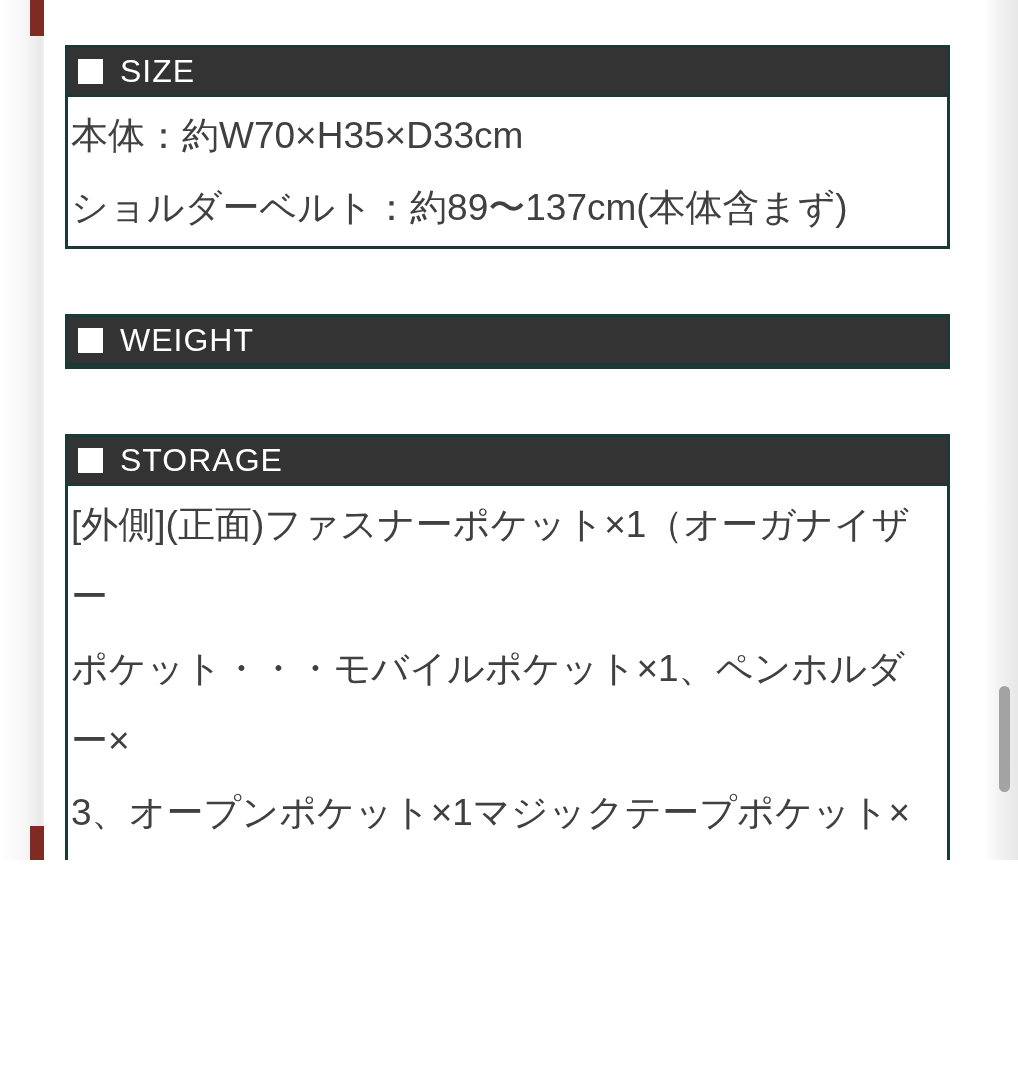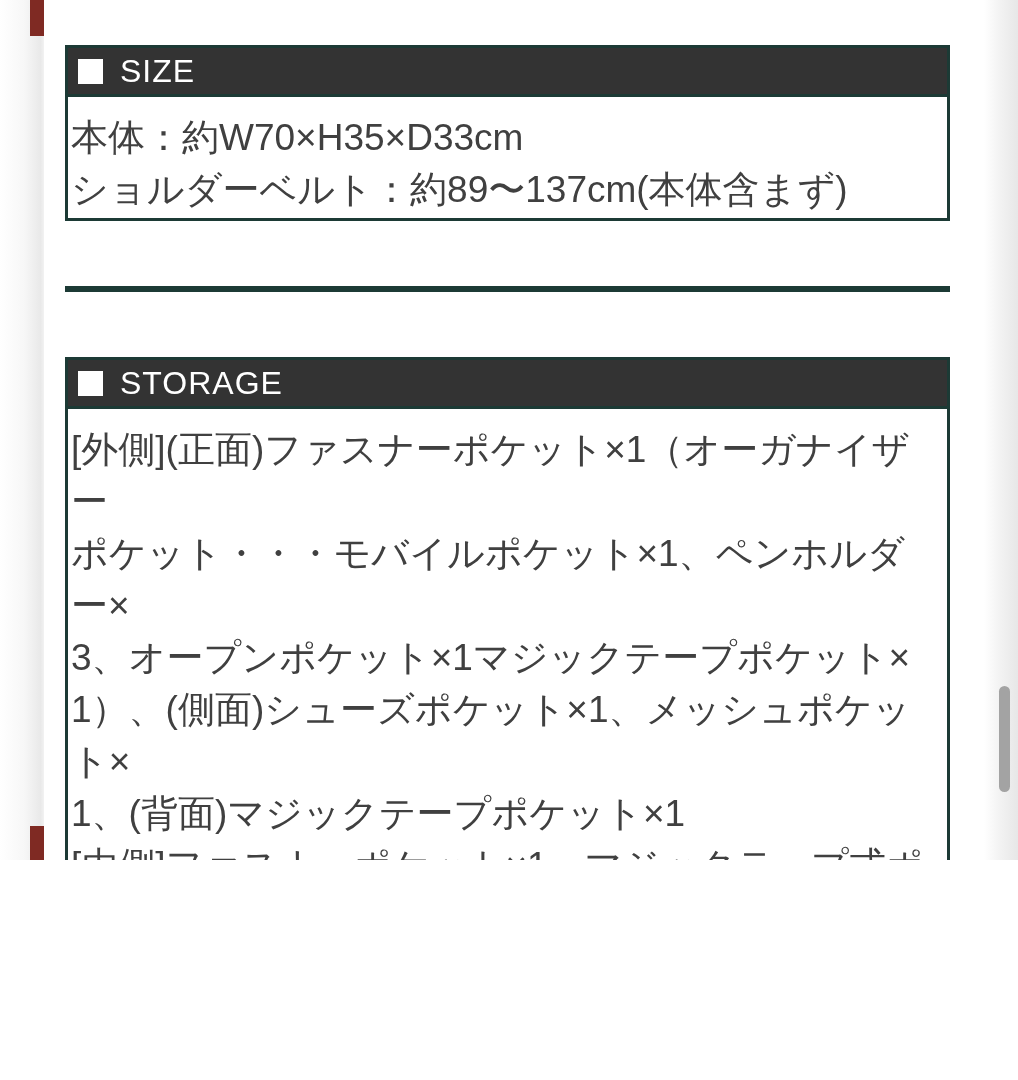--- a/index.html
+++ b/index.html
@@ -80,22 +80,22 @@
     display: inline-block;
     width: 25px;
     height: 25px;
     background: #ffffff;
     margin: 0 17px 0 10px;
     flex: 0 0 auto;
   }
   .spec-body {
     color: var(--body-text, #404040);
     font-size: 37px;
-    line-height: 52px;
-    padding: 15px 6px 2px 3px;
+    line-height: 72px;
+    padding: 3px 6px 2px 3px;
     white-space: pre-line;
     overflow-wrap: anywhere;
   }
 </style>
 </head>
 <body>
 
 <div id="page">
 
   <div class="left-shade"></div>
@@ -109,20 +109,24 @@
     <section class="spec-box">
       <div class="spec-header">
         <span class="square-bullet"></span>
         <span>SIZE</span>
       </div>
       <div class="spec-body">本体：約W70×H35×D33cm
 ショルダーベルト：約89〜137cm(本体含まず)</div>
     </section>
 
     <section class="spec-box">
+      <div class="spec-header">
+        <span class="square-bullet"></span>
+        <span>WEIGHT</span>
+      </div>
     </section>
 
     <section class="spec-box">
       <div class="spec-header">
         <span class="square-bullet"></span>
         <span>STORAGE</span>
       </div>
       <div class="spec-body">[外側](正面)ファスナーポケット×1（オーガナイザー
 ポケット・・・モバイルポケット×1、ペンホルダー×
 3、オープンポケット×1マジックテープポケット×

